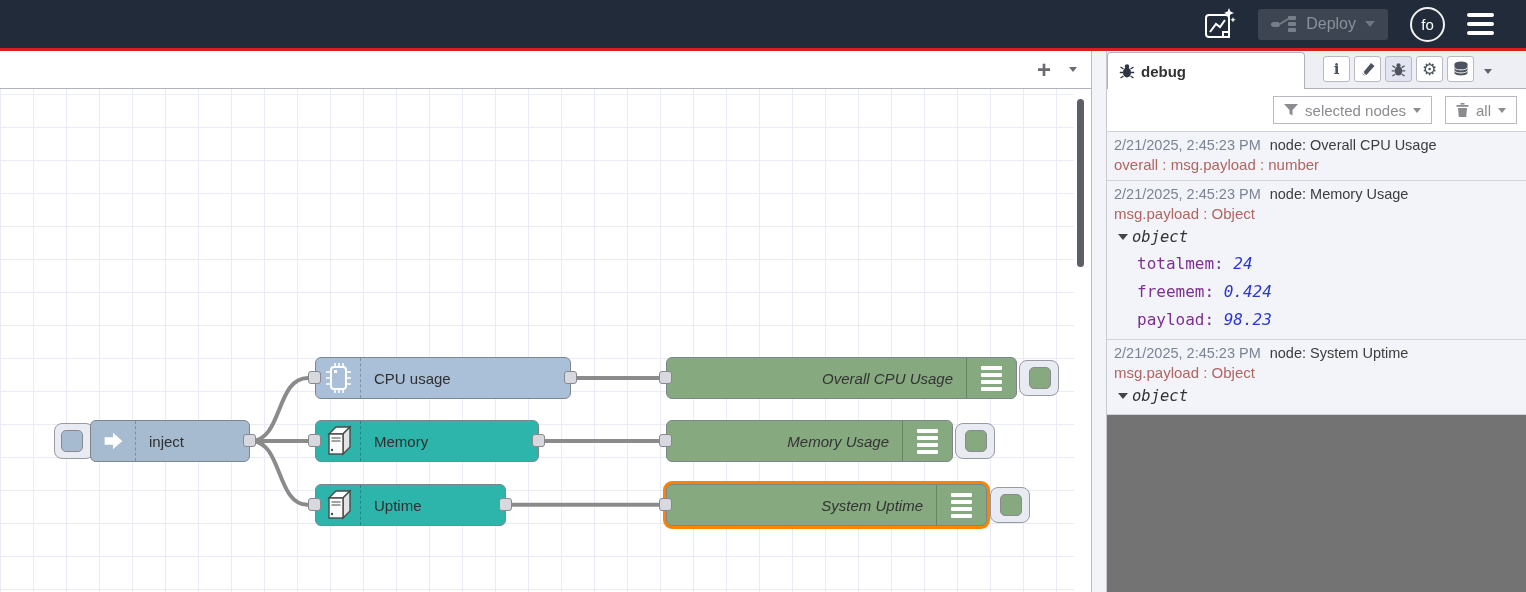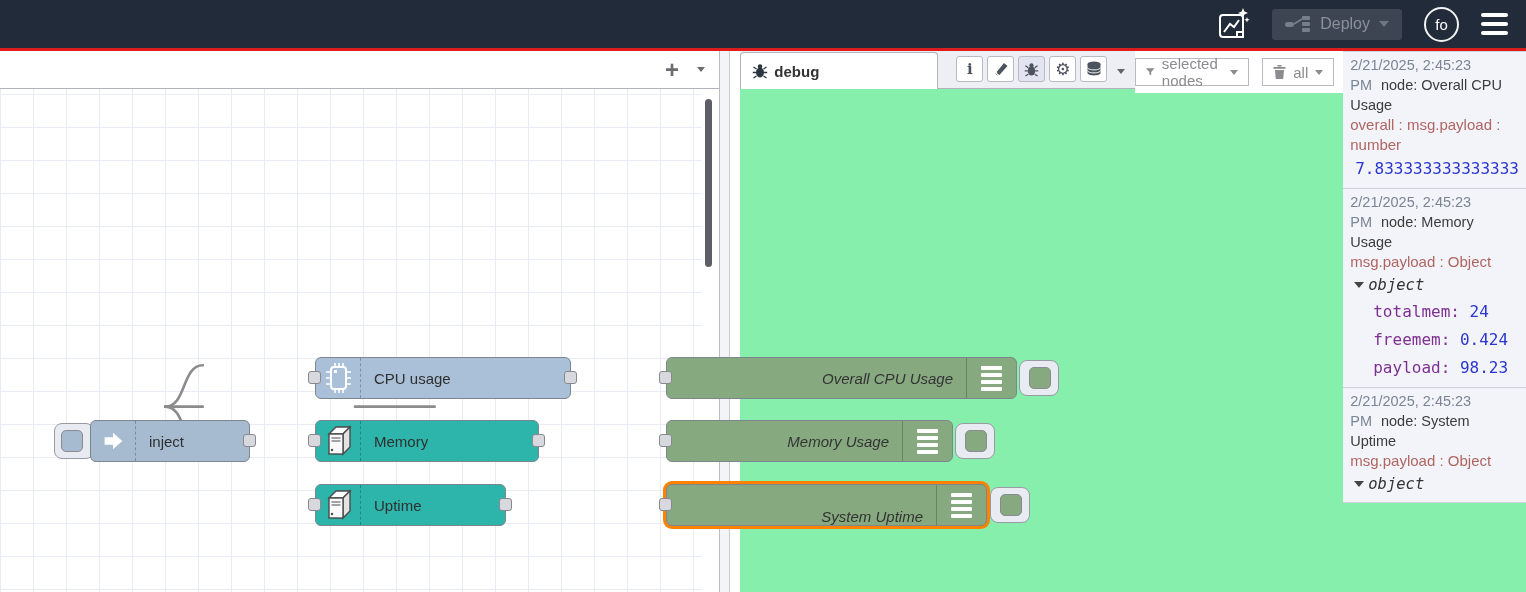--- a/index.html
+++ b/index.html
@@ -1,19 +1,19 @@
 <!DOCTYPE html>
 <html style="--inject: #a6bbcf; --cpu: #aac0d8; --os: #2db5ab; --debug: #87a980; --selected: #ff8300; --deploy_red: #dd1c1c;"><head>
 <meta charset="utf-8">
 <style>
   * { margin:0; padding:0; box-sizing:border-box; }
   html,body { width:1526px; height:592px; overflow:hidden; font-family:"Liberation Sans", sans-serif; background:#fff; }
 
   
-  .header { height:48px; background:#212b39; display:flex; align-items:center; justify-content:flex-end; padding-right:18px; gap:22px; }
+  .header { height:48px; background:#212b39; display:flex; align-items:center; justify-content:flex-end; padding-right:32px; gap:22px; }
   .red-line { height:3px; background:var(--deploy_red,#dd1c1c); }
   .hdr-icon-btn { display:flex; align-items:center; justify-content:center; cursor:pointer; }
   .deploy-btn { height:31px; background:#3c4551; border-radius:3px; display:flex; align-items:center; padding:0 13px; gap:9px; cursor:default; }
   .deploy-btn .lbl { color:#8a919b; font-size:16px; }
   .caret { width:0; height:0; border-left:5px solid transparent; border-right:5px solid transparent; border-top:6px solid #6e7681; }
   .caret.sm { border-left-width:4px; border-right-width:4px; border-top-width:5px; }
   .avatar { width:35px; height:35px; border:2px solid #f2f2f2; border-radius:50%; color:#fff; font-size:15px; display:flex; align-items:center; justify-content:center; }
   .hamburger { display:flex; flex-direction:column; gap:5px; cursor:pointer; }
   .hamburger span { display:block; width:27px; height:4px; background:#fff; border-radius:2px; }
 
@@ -34,36 +34,36 @@
   .wires { position:absolute; left:0; top:0; width:100%; height:100%; }
   .wires path { stroke:#8b8b8b; stroke-width:4; fill:none; stroke-linecap:round; }
 
   
   .node { position:absolute; height:42px; border:1px solid #7d858d; border-radius:6px; display:flex; align-items:center; z-index:2; cursor:pointer; font-size:15px; color:#2f2f2f; }
   .node .icon-box { width:45px; align-self:stretch; display:flex; align-items:center; justify-content:center; border-right:1px dashed rgba(0,0,0,0.25); }
   .node .icon-box-r { width:50px; align-self:stretch; display:flex; align-items:center; justify-content:center; border-left:1px solid rgba(0,0,0,0.22); }
   .node .lbl { padding-left:13px; white-space:nowrap; }
   .node.dbg { justify-content:flex-end; font-style:italic; color:#333; }
   .node.dbg .lbl { padding-left:0; padding-right:13px; }
-  .node.selected { box-shadow:0 0 0 3px var(--selected,#ff8300);align-items:flex-end; }
+  .node.selected { box-shadow:0 0 0 3px var(--selected,#ff8300); }
 
   .port { position:absolute; width:13px; height:13px; background:#d8d9de; border:1px solid #88888e; border-radius:3px; top:50%; margin-top:-7px; z-index:3; cursor:crosshair; }
   .port.in { left:-8px; }
   .port.out { right:-7px; }
 
   .btn-holder { position:absolute; width:40px; height:36px; background:#e9ebf3; border:1px solid #999aa2; border-radius:8px; z-index:1; cursor:pointer; }
   .btn-inner { position:absolute; top:6px; width:22px; height:22px; border:1px solid #8a8a90; border-radius:5px; }
   .list-icon { display:flex; flex-direction:column; gap:3px; }
   .list-icon span { display:block; width:21px; height:4px; background:#fff; border-radius:1px; }
 
   
   .splitter { width:15px; background:#f3f4f8; border-right:1px solid #c9c9d1; cursor:col-resize; }
 
   
-  .sidebar { flex:1; display:flex; background:#86efac;margin-left:10px; }
+  .sidebar { flex:1; display:flex; flex-direction:column; background:#737373; }
   .sb-tabs { height:38px; background:#edeff5; border-bottom:1px solid #b2b2ba; display:flex; align-items:flex-end; position:relative; }
   .sb-tab-active { width:198px; height:37px; background:#fff; border:1px solid #b2b2ba; border-bottom:none; border-radius:4px 4px 0 0; display:flex; align-items:center; gap:6px; padding-left:11px; font-size:15px; font-weight:bold; color:#333; margin-bottom:-1px; cursor:pointer; }
   .sb-tab-icons { display:flex; gap:4px; align-items:center; margin-left:18px; margin-bottom:6px; }
   .sb-icon-btn { width:27px; height:26px; background:#fff; border:1px solid #b9b9c2; border-radius:3px; display:flex; align-items:center; justify-content:center; color:#4c535e; cursor:pointer; }
   .sb-icon-btn.active { background:#e2e4f2; }
   .sb-icon-btn .seri { font-family:"DejaVu Serif", serif; font-weight:bold; font-size:15px; }
   .sb-icon-btn .gear { font-size:17px; line-height:1; }
   .sb-tabs .caret { border-top-color:#60646c; margin:0 10px 14px 10px; cursor:pointer; }
 
   .dbg-toolbar { height:42px; display:flex; align-items:center; justify-content:flex-end; gap:13px; padding-right:9px; background:#fff; }
@@ -76,21 +76,21 @@
   .dbg-msg .ts { color:#7b8494; margin-right:9px; }
   .dbg-msg .path { font-size:15px; line-height:20px; color:#b06561; }
   .mono { font-family:"DejaVu Sans Mono", monospace; }
   .dbg-msg .value-line { font-size:16px; line-height:28px; color:#2a36cf; padding-left:5px; }
   .obj-row { display:flex; align-items:center; gap:4px; line-height:26px; padding-left:4px; color:#333; }
   .obj-caret { width:0; height:0; border-left:5px solid transparent; border-right:5px solid transparent; border-top:6px solid #444; }
   .obj-word { font-size:15.5px; font-style:italic; }
   .prop-row { padding-left:23px; font-size:16px; line-height:28px; }
   .prop-row .k { color:#7d2f92; }
   .prop-row .k::after { content:": "; white-space:pre; }
-  .prop-row .v { color:#2a36cf; }
+  .prop-row .v { color:#2a36cf;font-style:italic; }
 
   svg { display:block; }
 </style>
 </head>
 <body>
 
 <div class="header">
   <div class="hdr-icon-btn">
     <svg width="34" height="36" viewBox="0 0 34 36">
       <rect x="4" y="9" width="23" height="22" rx="3" fill="none" stroke="#fff" stroke-width="2"></rect>
@@ -312,21 +312,20 @@
         <span>all</span>
         <span class="caret sm"></span>
       </div>
     </div>
 
     <div class="messages">
 
       <div class="dbg-msg">
         <div class="meta"><span class="ts">2/21/2025, 2:45:23 PM</span><span>node: Overall CPU Usage</span></div>
         <div class="path">overall : msg.payload : number</div>
-        <div class="value-line mono">7.833333333333333</div>
       </div>
 
       <div class="dbg-msg">
         <div class="meta"><span class="ts">2/21/2025, 2:45:23 PM</span><span>node: Memory Usage</span></div>
         <div class="path">msg.payload : Object</div>
         <div class="obj-row">
             <span class="obj-caret"></span>
             <span class="obj-word mono">object</span>
           </div>
         <div class="prop-row mono"><span class="k">totalmem</span><span class="v">24</span></div>

